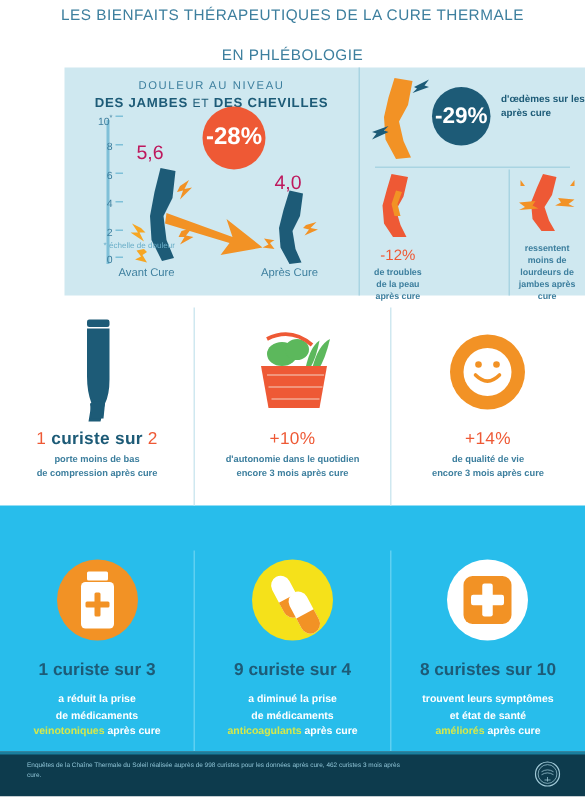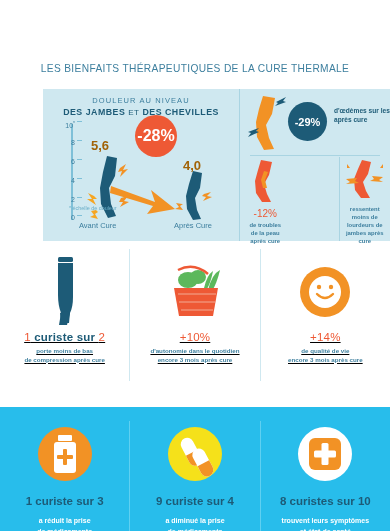--- a/index.html
+++ b/index.html
@@ -8,23 +8,22 @@
     font-family: "Liberation Sans", sans-serif;
     background: #ffffff;
     overflow: hidden;
   }
   .page { position: relative; width: 390px; height: 531px; }
 
   
   .title-band {
     height: 45px; background: #ffffff;
     display: flex; flex-direction: column;
-    align-items: center; justify-content: center;
+    align-items: center; justify-content: space-between;
     padding-top: 4px;
-    margin-top: 44px;
   }
   .title-band .tline {
     color: #3d7f9e; font-size: 10.2px; letter-spacing: .35px;
     font-weight: 400; line-height: 14px; text-align: center;
   }
 
   
   .band-light { background: #cfe8f0; height: 152px; position: relative; display: flex; margin-left: 43px; }
   .chart-col { width: 196px; position: relative; }
   .right-col { flex: 1; position: relative; border-left: 1px solid #a9d4e2; }
@@ -37,63 +36,63 @@
   .plot { position: relative; height: 106px; margin-top: 3px; }
   .axis-line {
     position: absolute; left: 28px; top: 4px; width: 1.5px; height: 96px;
     background: #7fc0d8;
   }
   .tick { position: absolute; left: 10px; width: 22px; text-align: right;
           color: #3d7f9e; font-size: 7px; }
   .tick i { position: absolute; right: -7px; top: 1px; width: 5px; height: 1.2px; background: #7fc0d8; }
   .ast { font-size: 5px; vertical-align: super; }
 
-  .val { position: absolute; color: #a16207; font-size: 13px; font-weight: 700; }
+  .val { position: absolute; color: #be185d; font-size: 13px; font-weight: 400; }
   .val.v1 { left: 48px; top: 18px; }
   .val.v2 { left: 140px; top: 38px; }
 
   .xlab { position: absolute; color: #3d7f9e; font-size: 7.5px; }
   .xlab.x1 { left: 36px; top: 101px; }
   .xlab.x2 { left: 131px; top: 101px; }
   .foot-note { position: absolute; left: 26px; top: 116px; color: #6aaec8; font-size: 5.4px; }
 
   .badge {
     position: absolute; border-radius: 50%;
     display: flex; align-items: center; justify-content: center;
     color: #fff; font-weight: 700;
   }
   .badge-28 { left: 92px; top: 26px; width: 42px; height: 42px; background: #ee5935; font-size: 16px; }
-  .badge-29 { left: 48px; top: 13px; width: 39px; height: 39px; background: #1d5b77; font-size: 11px; }
+  .badge-29 { left: 48px; top: 13px; width: 39px; height: 39px; background: #1d5b77; font-size: 15px; }
 
   .arrow-big { position: absolute; left: 66px; top: 62px; }
 
   
   .rc-top { height: 66px; position: relative; }
   .rc-div { position: absolute; left: 10px; right: 10px; top: 66px; height: 1px; background: #a9d4e2; }
   .rc-bot { position: absolute; top: 68px; left: 0; right: 0; bottom: 0; display: flex; gap: 48px; }
   .rc-cell { flex: 1; position: relative; text-align: center; padding-top: 2px; }
   .rc-cell + .rc-cell { border-left: 1px solid #a9d4e2; }
   .rc-top-txt { position: absolute; left: 94px; top: 17px; width: 92px;
                 color: #1d5b77; font-size: 6.6px; line-height: 9px; text-align: left; font-weight: 600; }
   .rc-stat { color: #ee5935; font-size: 10px; font-weight: 400; margin-top: 1px; }
   .rc-stat.blue { color: #1d5b77; font-weight: 700; font-size: 9.2px; }
   .rc-desc { color: #3d7f9e; font-size: 5.9px; line-height: 8px; font-weight: 600; margin-top: 2px; padding: 0 6px; }
 
   
-  .band-white { height: 140px; background: #ffffff; display: flex; padding-top: 8px; text-decoration: underline; }
+  .band-white { height: 140px; background: #ffffff; display: flex; padding-top: 8px; }
   .w-cell { flex: 1; text-align: center; position: relative; padding-top: 4px; }
   .w-cell + .w-cell { border-left: 1px solid #cfe8f0; }
   .w-cell::before, .w-cell::after { content: ""; }
   .w-icon { height: 78px; display: flex; align-items: center; justify-content: center; }
   .w-stat { font-size: 11.5px; color: #ee5935; letter-spacing: .2px; }
   .w-stat .b { color: #1d5b77; font-weight: 700; }
   .w-desc { color: #3d7f9e; font-size: 6.2px; line-height: 8.6px; font-weight: 700; margin-top: 4px; padding: 0 4px; }
 
   
-  .band-cyan { height: 164px; background: #28bdeb; display: flex; padding-top: 14px; margin-top: 26px; }
+  .band-cyan { height: 164px; background: #28bdeb; display: flex; padding-top: 30px; }
   .c-cell { flex: 1; text-align: center; position: relative; }
   .c-cell + .c-cell { border-left: 1px solid #5fd0f1; }
   .c-icon { height: 66px; display: flex; align-items: center; justify-content: center; }
   .c-stat { font-size: 11.5px; color: #1d5b77; font-weight: 700; margin-top: 8px; }
   .c-desc { color: #ffffff; font-size: 7px; line-height: 10.5px; font-weight: 700; margin-top: 9px; }
   .c-desc .hl { color: #d6e84a; }
 
   
   .footer { height: 30px; background: #0d3b4d; position: relative; }
   .footer .strip { position: absolute; top: 0; left: 0; right: 0; height: 2px; background: #1a7f9e; }
@@ -103,20 +102,21 @@
   }
   .logo { position: absolute; right: 16px; top: 6px; width: 18px; height: 18px; }
 </style>
 </head>
 <body>
 
 <div class="page">
 
   <div class="title-band">
     <div class="tline">LES BIENFAITS THÉRAPEUTIQUES DE LA CURE THERMALE</div>
+    <div class="tline">EN PHLÉBOLOGIE</div>
   </div>
 
   <div class="band-light">
 
     <div class="chart-col">
       <div class="chart-head">
         <div class="l1">DOULEUR AU NIVEAU</div>
         <div class="l2">
           <span>DES JAMBES</span>
           <span class="thin">ET</span>

